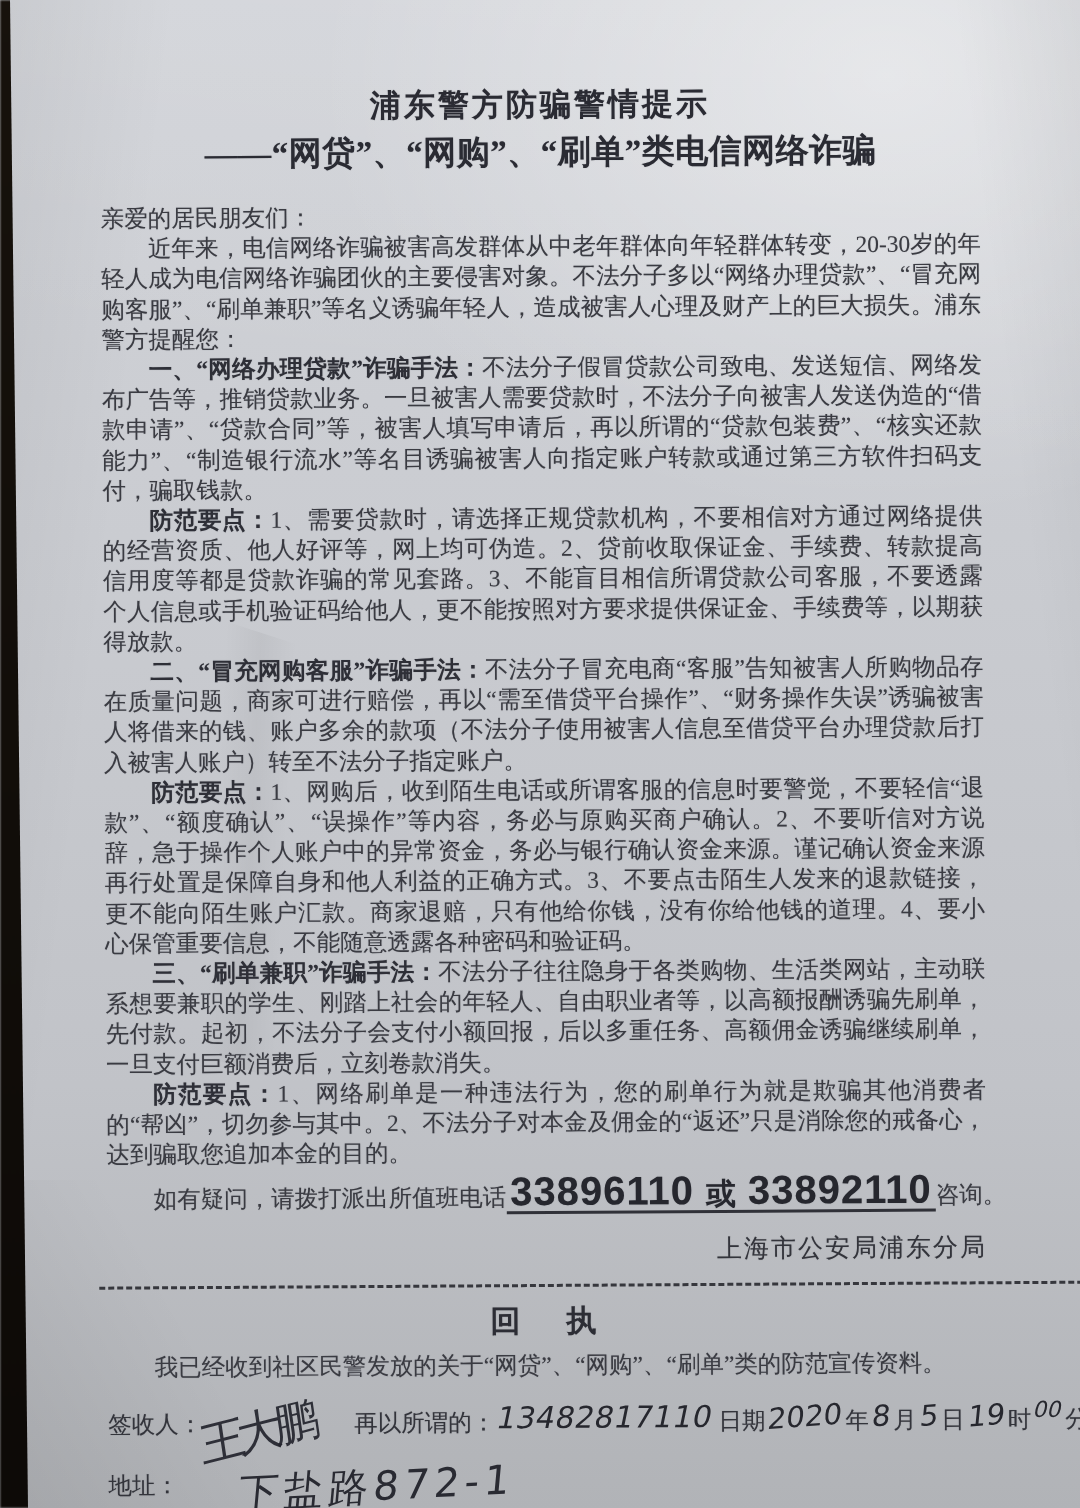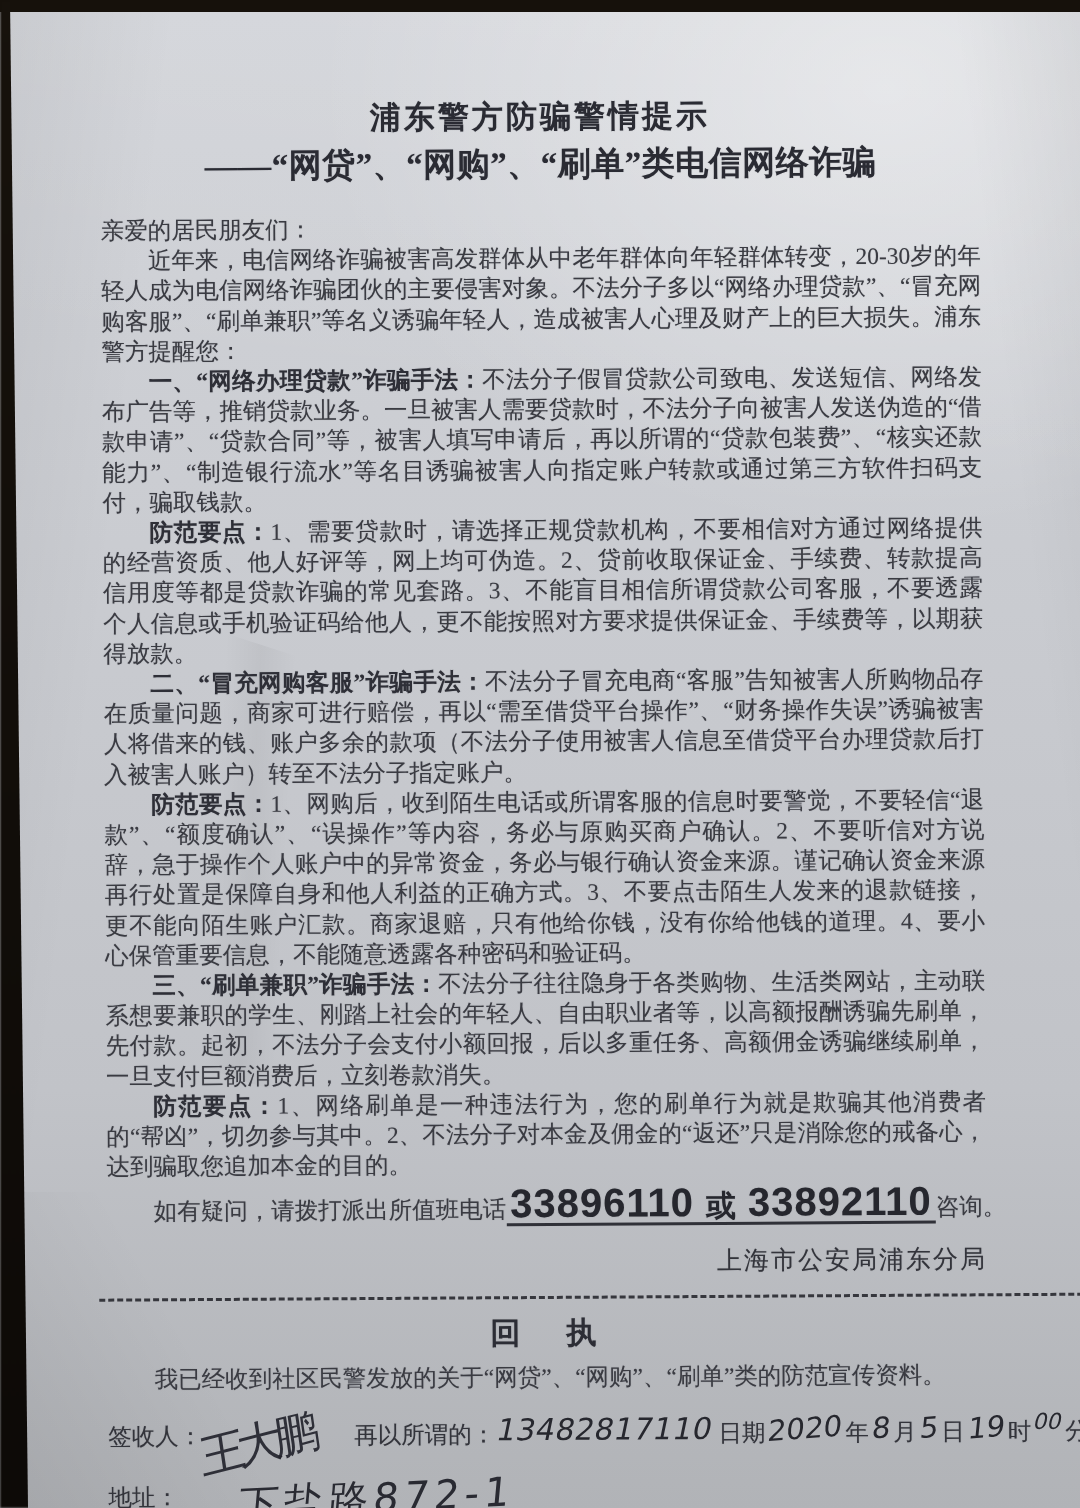--- a/index.html
+++ b/index.html
@@ -3,21 +3,21 @@
 <meta charset="utf-8">
 <style>
   html,body{margin:0;padding:0;background:#000;}
   .photo{position:relative;width:1080px;height:1508px;overflow:hidden;
          background:#16110b;font-family:"Liberation Serif","DejaVu Serif",serif;}
   
   .paper{position:absolute;inset:0;
     background:
       radial-gradient(ellipse 920px 720px at 82% 5%, rgba(255,255,255,0.42), rgba(255,255,255,0) 62%),
       linear-gradient(188deg, rgba(255,255,255,0.10) 0%, rgba(255,255,255,0) 30%),
-      linear-gradient(to bottom, #d2d4d9 0%, #c9cbd0 40%, #c1c3c8 72%, #b1b3b7 100%); margin-top: 12px;}
+      linear-gradient(to bottom, #d2d4d9 0%, #c9cbd0 40%, #c1c3c8 72%, #b1b3b7 100%);}
   .crease1{position:absolute;left:0;top:0;width:100%;height:100%;pointer-events:none;
     background:linear-gradient(97deg, rgba(0,0,0,0.06) 0%, rgba(0,0,0,0) 14%),
                linear-gradient(262deg, rgba(0,0,0,0.05) 0%, rgba(0,0,0,0) 10%);}
   .crease2{position:absolute;left:120px;top:640px;width:260px;height:420px;pointer-events:none;
     background:linear-gradient(75deg, rgba(0,0,0,0) 40%, rgba(0,0,0,0.045) 50%, rgba(0,0,0,0) 60%);
     transform:rotate(18deg);}
   .crease3{position:absolute;left:-40px;top:1180px;width:420px;height:330px;pointer-events:none;
     background:linear-gradient(60deg, rgba(0,0,0,0.07) 10%, rgba(0,0,0,0) 55%);}
   
   .left-edge{position:absolute;left:0;top:0;bottom:0;width:44px;background:linear-gradient(to bottom,#17120c,#0d0a07);

